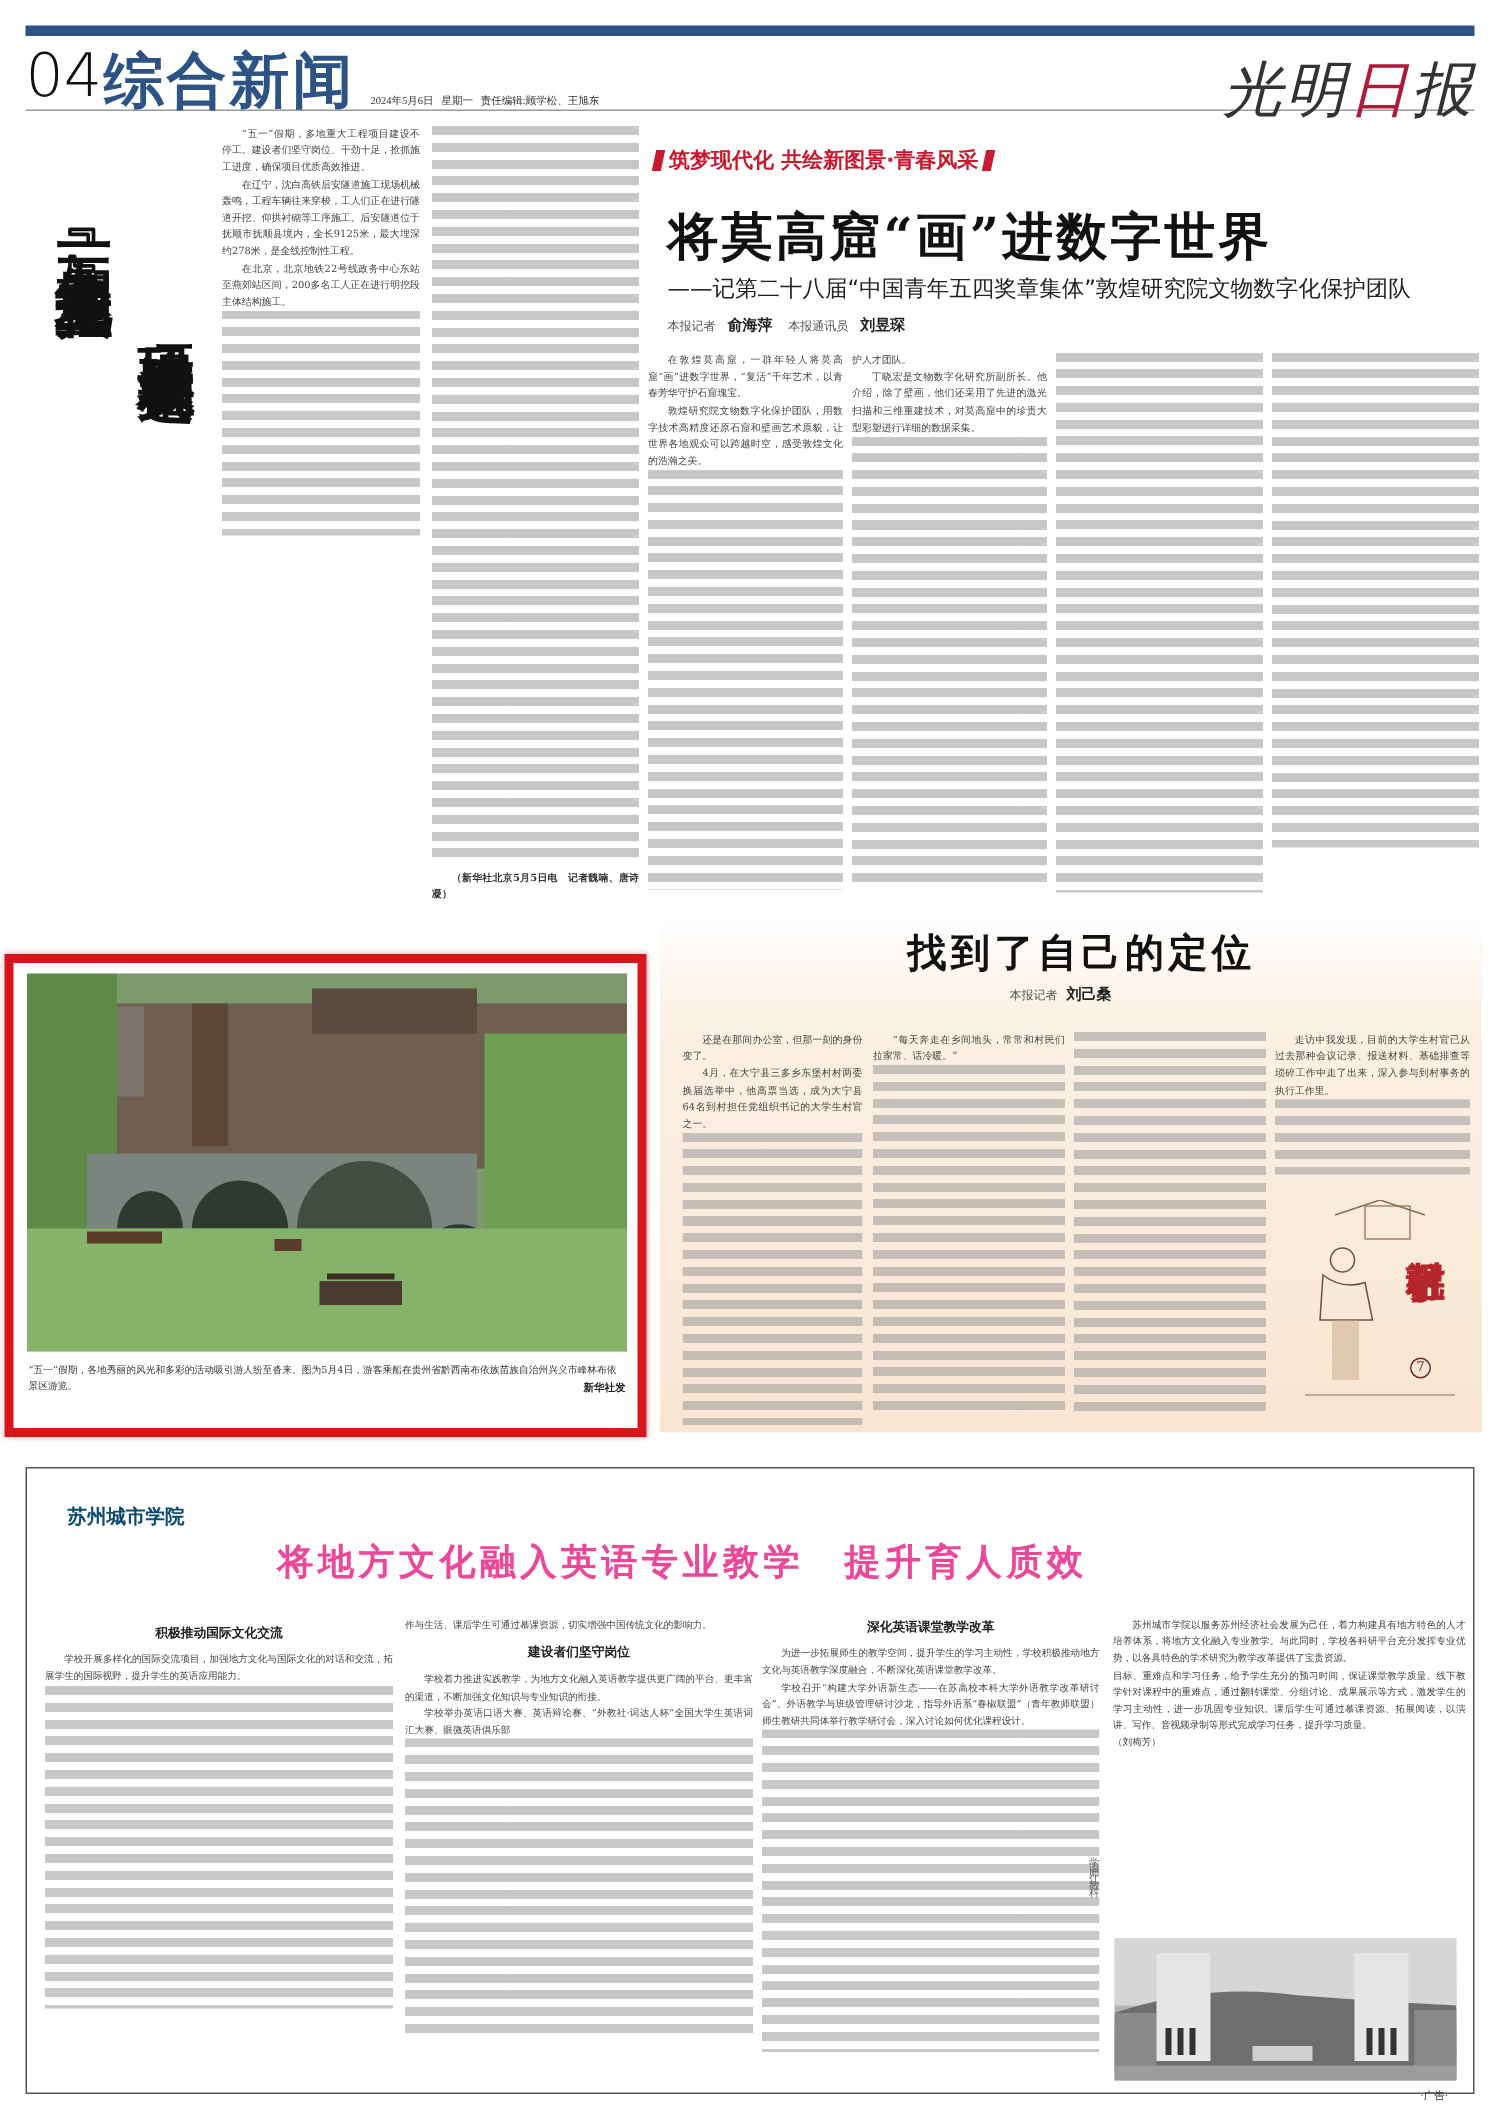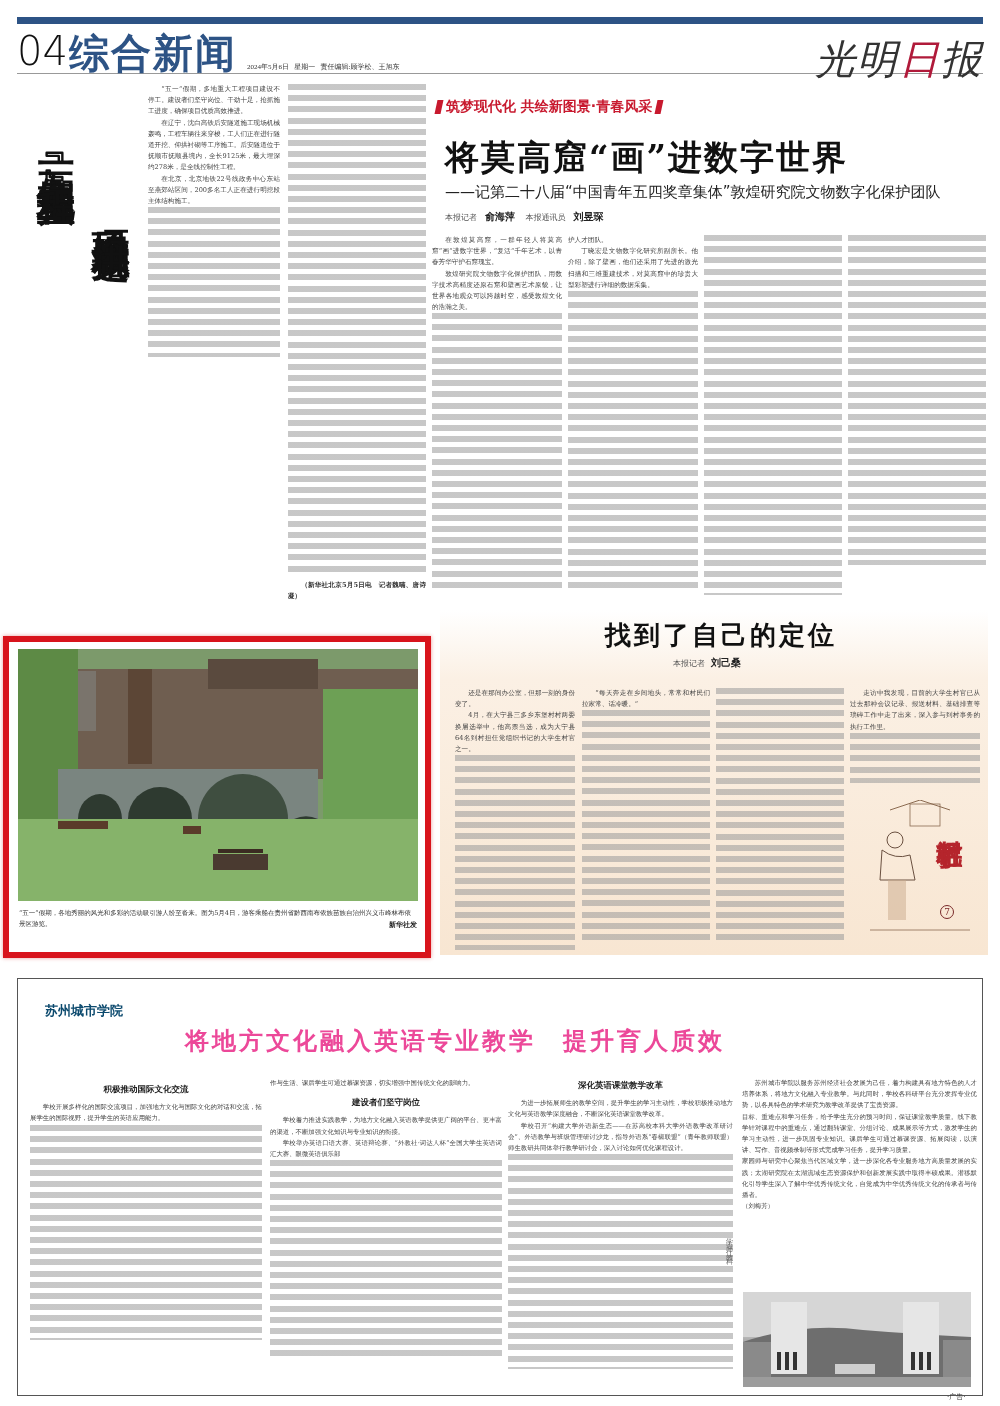--- a/index.html
+++ b/index.html
@@ -182,21 +182,20 @@
 </div>
 <div class="col" style="left:508px; top:1078px; width:225px; height:310px; font-size:6.4px;">
   <div style="text-align:center; margin:2px 0 6px;"><span class="ad-sub" style="position:static;">深化英语课堂教学改革</span></div>
   <p>为进一步拓展师生的教学空间，提升学生的学习主动性，学校积极推动地方文化与英语教学深度融合，不断深化英语课堂教学改革。</p>
   <p>学校召开“构建大学外语新生态——在苏高校本科大学外语教学改革研讨会”、外语教学与班级管理研讨沙龙，指导外语系“春椒联盟”（青年教师联盟）师生教研共同体举行教学研讨会，深入讨论如何优化课程设计。</p>
   <div class="placeholder-lines" style="height:215px;"></div>
 </div>
 <div class="col" style="left:742px; top:1078px; width:235px; height:212px; font-size:6.4px;">
   <p>苏州城市学院以服务苏州经济社会发展为己任，着力构建具有地方特色的人才培养体系，将地方文化融入专业教学。与此同时，学校各科研平台充分发挥专业优势，以各具特色的学术研究为教学改革提供了宝贵资源。</p>
   <p style="text-indent:0;">目标、重难点和学习任务，给予学生充分的预习时间，保证课堂教学质量。线下教学针对课程中的重难点，通过翻转课堂、分组讨论、成果展示等方式，激发学生的学习主动性，进一步巩固专业知识。课后学生可通过慕课资源、拓展阅读，以演讲、写作、音视频录制等形式完成学习任务，提升学习质量。</p>
-  <p style="text-indent:0;">家园师与研究中心聚焦当代区域文学，进一步深化各专业服务地方高质量发展的实践；太湖研究院在太湖流域生态资源保护和创新发展实践中取得丰硕成果。潜移默化引导学生深入了解中华优秀传统文化，自觉成为中华优秀传统文化的传承者与传播者。</p>
   <p style="text-align:left; text-indent:0;">（刘梅芳）</p>
 </div>
 <div class="vert-sidetext">学语师江教科</div>
 <div class="ad-photo">
   <svg width="228" height="95" viewBox="0 0 228 95">
     <rect x="0" y="0" width="228" height="45" fill="#d6d6d6"></rect>
     <path d="M0 50 Q60 30 120 38 Q170 42 228 45 L228 95 L0 95 Z" fill="#6e6e6e"></path>
     <rect x="0" y="50" width="28" height="35" fill="#8a8a8a"></rect>
     <rect x="200" y="48" width="28" height="37" fill="#8a8a8a"></rect>
     <rect x="28" y="10" width="36" height="72" fill="#e6e6e6"></rect>

